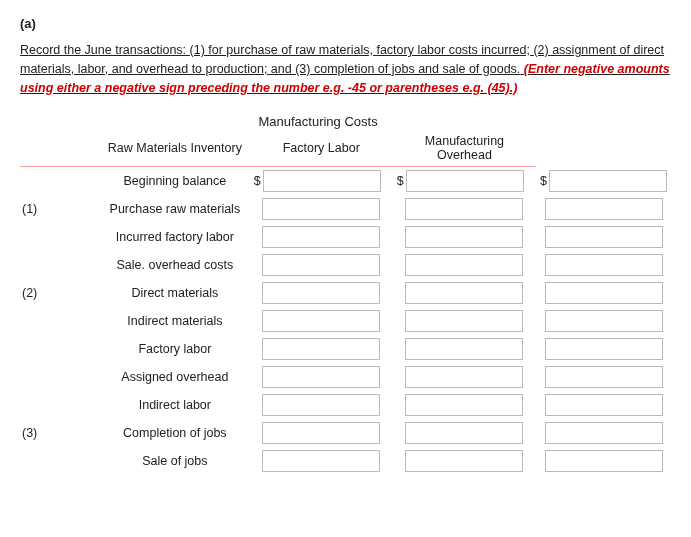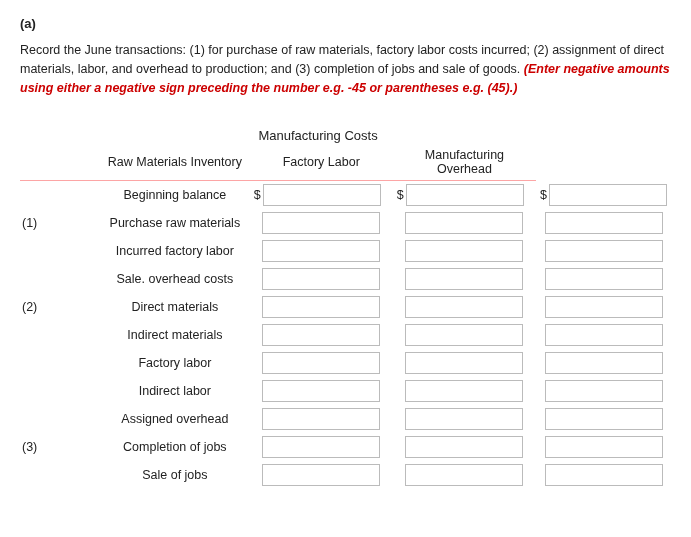--- a/index.html
+++ b/index.html
@@ -19,22 +19,23 @@
     }
     .section-label {
       font-size: 13px;
       font-weight: bold;
       color: #222;
       margin-bottom: 10px;
     }
     .instructions {
       font-size: 12.5px;
       color: #222;
-      margin-bottom: 28px;
+      margin-bottom: 14px;
       line-height: 1.5;
+      text-decoration: underline;
     }
     .instructions .red-bold {
       color: #cc0000;
       font-weight: bold;
       font-style: italic;
     }
     .table-wrapper {
       width: 100%;
     }
     table {
@@ -194,28 +195,28 @@
           </tr>
           <tr>
             <td class="group-num"></td>
             <td class="label-col row-label">Factory labor</td>
             <td class="input-cell"><input type="text" style=""></td>
             <td class="input-cell"><input type="text" style=""></td>
             <td class="input-cell"><input type="text" style=""></td>
           </tr>
           <tr>
             <td class="group-num"></td>
+            <td class="label-col row-label">Assigned overhead</td>
+            <td class="input-cell"><input type="text" style=""></td>
+            <td class="input-cell"><input type="text" style=""></td>
+            <td class="input-cell"><input type="text" style=""></td>
+          </tr>
+          <tr>
+            <td class="group-num"></td>
             <td class="label-col row-label">Indirect labor</td>
-            <td class="input-cell"><input type="text" style=""></td>
-            <td class="input-cell"><input type="text" style=""></td>
-            <td class="input-cell"><input type="text" style=""></td>
-          </tr>
-          <tr>
-            <td class="group-num"></td>
-            <td class="label-col row-label">Assigned overhead</td>
             <td class="input-cell"><input type="text" style=""></td>
             <td class="input-cell"><input type="text" style=""></td>
             <td class="input-cell"><input type="text" style=""></td>
           </tr>
           <tr>
             <td class="group-num">(3)</td>
             <td class="label-col row-label">Completion of jobs</td>
             <td class="input-cell"><input type="text" style=""></td>
             <td class="input-cell"><input type="text" style=""></td>
             <td class="input-cell"><input type="text" style=""></td>

